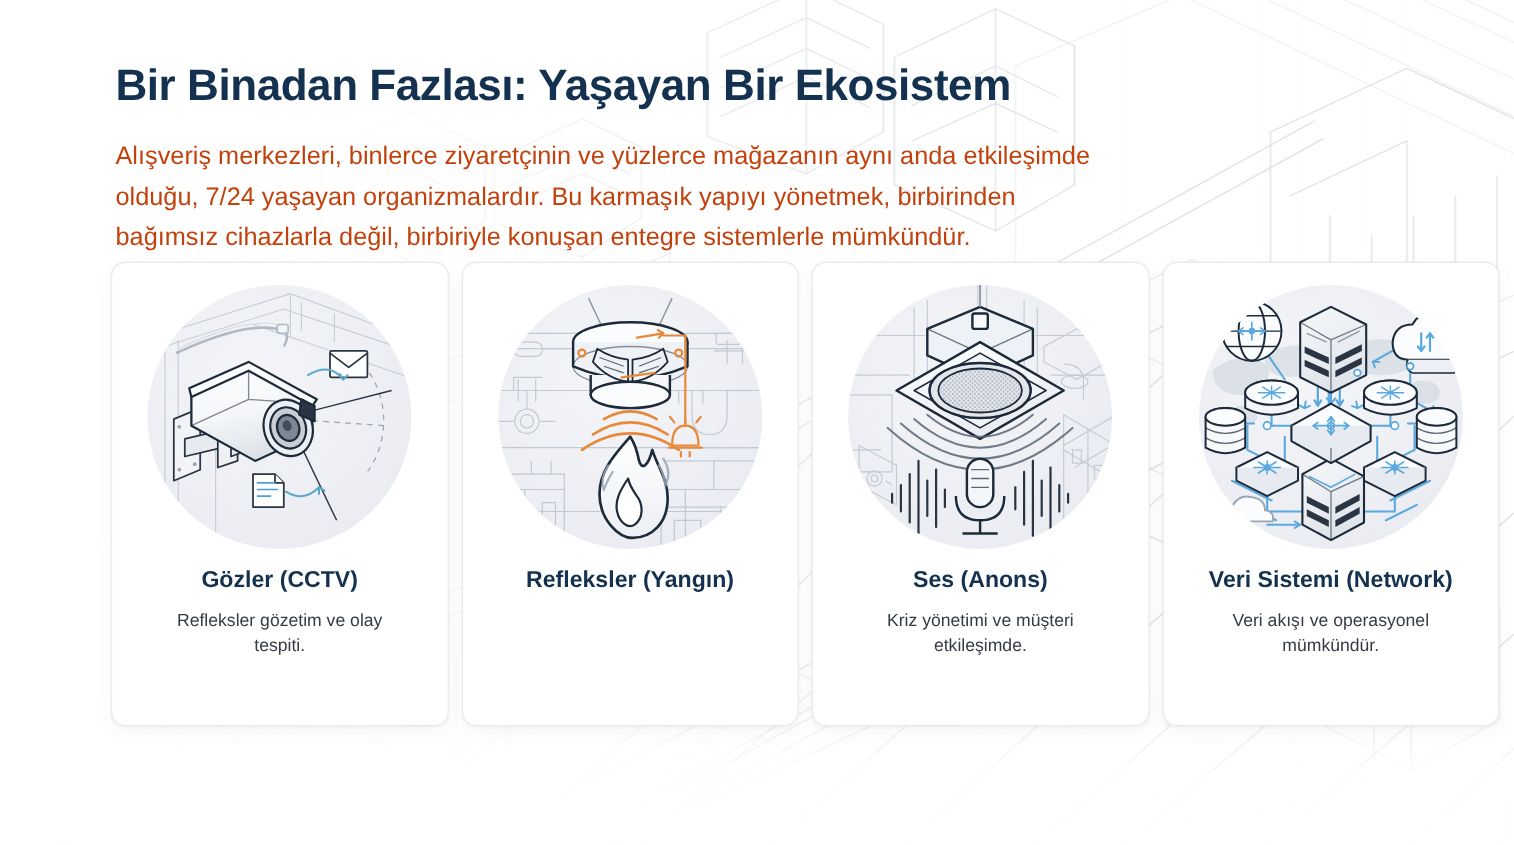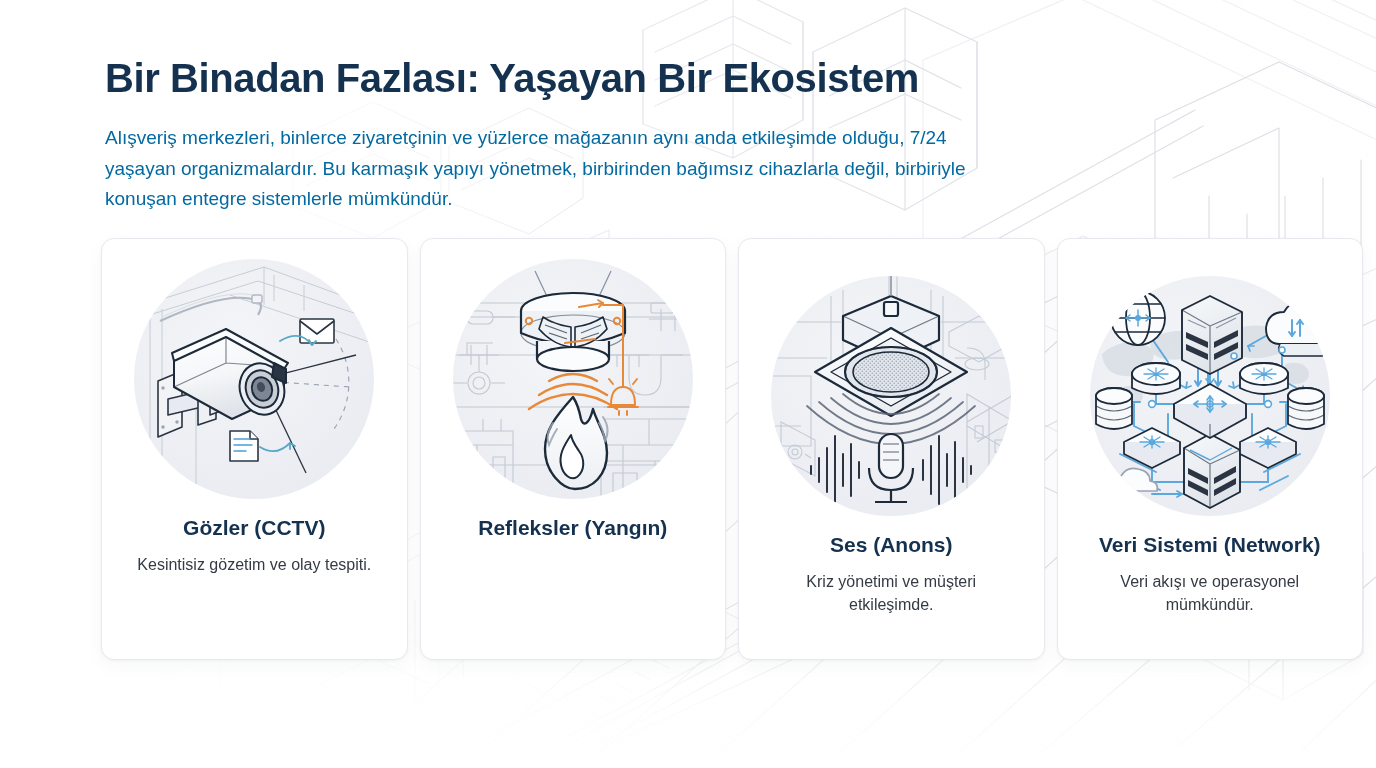--- a/index.html
+++ b/index.html
@@ -57,23 +57,23 @@
   .page-title {
     margin: 0 0 22px 0;
     font-size: 40px;
     line-height: 1.12;
     font-weight: bold;
     letter-spacing: -0.4px;
     color: #14314f;
   }
   .page-subtitle {
     margin: 0;
-    font-size: 19px;
+    font-size: 23px;
     line-height: 1.62;
-    color: #0369a1;
+    color: #c2410c;
     max-width: 905px;
   }
 
   
   .card-row {
     position: absolute;
     left: 58px;
     top: 238px;
     width: 1262px;
     display: flex;
@@ -87,21 +87,21 @@
     border: 1px solid #e7e9ee;
     border-radius: 13px;
     box-shadow: 0 1px 3px rgba(30,45,70,0.045), 0 6px 18px rgba(30,45,70,0.035);
     padding: 16px 16px 26px 16px;
     display: flex;
     flex-direction: column;
     align-items: center;
     box-sizing: border-box;
   }
   .card-1, .card-2 { min-height: 419px; }
-  .card-3, .card-4 { min-height: 422px; justify-content: center; }
+  .card-3, .card-4 { min-height: 422px; }
 
   .card-illustration {
     width: 240px;
     height: 240px;
     border-radius: 50%;
     background: radial-gradient(circle at 42% 36%, #f3f5f8 0%, #eceef3 62%, #e6e9ef 100%);
     display: block;
     margin: 4px 0 16px 0;
     overflow: hidden;
     flex: none;
@@ -305,21 +305,21 @@
             <g fill="none" stroke="#5aa8c9" stroke-width="1.8" stroke-linecap="round">
               <path d="M146 82 Q 166 70 178 86"></path>
               <path d="M178 86 l -3 -5 M178 86 l 4 -4"></path>
               <path d="M126 188 Q 142 198 156 184"></path>
               <path d="M156 184 l 0 6 M156 184 l 5 3"></path>
             </g>
           </g>
         </svg>
       </div>
       <h3 class="card-title">Gözler (CCTV)</h3>
-      <p class="card-desc">Kesintisiz gözetim ve olay tespiti.</p>
+      <p class="card-desc">Refleksler gözetim ve olay tespiti.</p>
     </div>
 
     <div class="card card-2">
       <div class="card-illustration">
         <svg viewBox="0 0 240 240" xmlns="http://www.w3.org/2000/svg">
           <defs>
             <clipPath id="c2clip">
                 <circle cx="120" cy="120" r="120"></circle>
               </clipPath>
             <linearGradient id="flameG" x1="0" y1="0" x2="0" y2="1">

